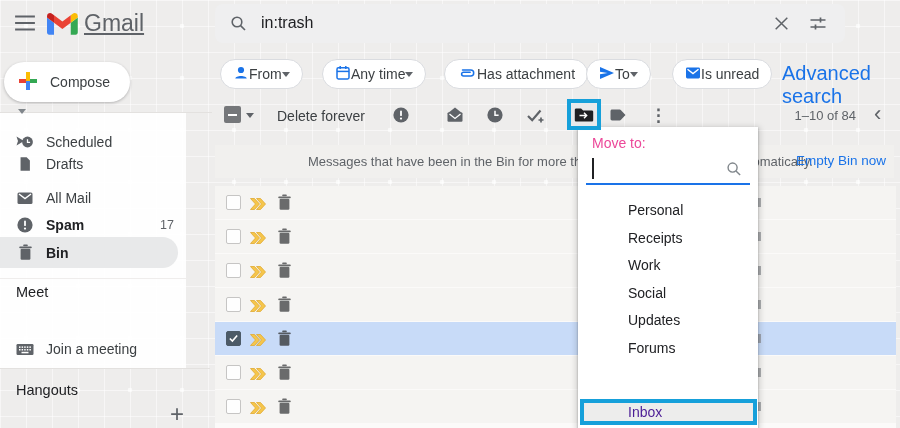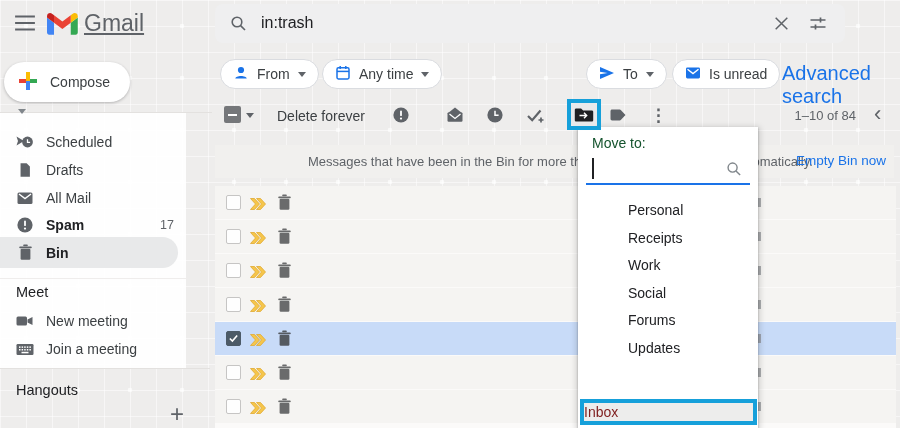--- a/index.html
+++ b/index.html
@@ -11,21 +11,21 @@
       linear-gradient(90deg, rgba(255,255,255,.5) 1px, transparent 1px),
       radial-gradient(rgba(255,255,255,.65) 2px, transparent 2.6px);
     background-size:26px 26px,26px 26px,52px 52px;}
   .abs{position:absolute;}
   .icbtn{position:absolute;width:24px;height:24px;display:flex;align-items:center;justify-content:center;}
   
   .searchbar{position:absolute;left:215px;top:4px;width:630px;height:39px;background:#efeff0;border-radius:8px;}
   .logo-text{font-size:23px;color:#5f6368;}
   .query{font-size:16px;color:#202124;}
   
-  .chip{position:absolute;top:59px;height:30px;display:inline-flex;align-items:center;gap:8px;
+  .chip{position:absolute;top:59px;height:30px;display:inline-flex;align-items:center;
     background:#fff;border:1px solid #dadce0;border-radius:16px;padding:0 12px;
     font-size:14px;color:#3c4043;box-sizing:border-box;}
   .caret{width:0;height:0;border-left:4px solid transparent;border-right:4px solid transparent;border-top:5px solid #5f6368;}
   .adv{position:absolute;top:62px;font-size:20px;color:#1a73e8;font-weight:400;}
   
   .side-panel{position:absolute;left:0;top:113px;width:186px;height:255px;background:rgba(255,255,255,.93);}
   .compose{position:absolute;left:4px;top:62px;height:40px;border-radius:20px;background:#fff;
     box-shadow:0 1px 3px rgba(32,33,36,.28);display:inline-flex;align-items:center;gap:12px;
     padding:0 20px 0 14px;font-size:14px;font-weight:500;color:#3c4043;}
   .side-row{position:absolute;left:0;width:186px;height:28px;}
@@ -49,29 +49,29 @@
   .mrow{position:relative;width:100%;height:33px;margin-bottom:1px;background:#f5f4f2;}
   .mrow.sel{background:#c8dbf8;}
   .rchk{position:absolute;left:11px;top:9px;width:15px;height:15px;background:#fefefe;border:1px solid #c6c5c4;border-radius:2px;box-sizing:border-box;}
   .rchk.on{background:#4c5a67;border-color:#4c5a67;display:flex;align-items:center;justify-content:center;}
   .rimp{position:absolute;left:35px;top:10px;}
   .rtrash{position:absolute;left:62px;top:8px;color:#6a6b6c;}
   .rmark{position:absolute;left:543px;top:12px;width:3px;height:9px;background:#8a8d91;opacity:.7;}
   
   .menu{position:absolute;left:578px;top:127px;width:180px;height:301px;background:#fff;z-index:30;
     box-shadow:0 1px 2px rgba(0,0,0,.3),0 2px 6px 2px rgba(0,0,0,.15);}
-  .menu-title{position:absolute;left:14px;top:8px;font-size:14px;color:#14532d;}
+  .menu-title{position:absolute;left:14px;top:8px;font-size:14px;color:#ec4899;}
   .menu-cursor{position:absolute;left:14px;top:31px;width:1.5px;height:21px;background:#202124;}
   .menu-underline{position:absolute;left:8px;right:8px;top:56px;height:2px;background:#1a73e8;}
   .menu-items{position:absolute;left:0;top:70px;width:100%;}
   .mitem{height:27.5px;line-height:27.5px;padding-left:50px;font-size:14px;color:#202124;}
   
   .anno{position:absolute;border:4px solid #16a0da;box-sizing:border-box;z-index:40;}
-  .inbox-inner{width:100%;height:100%;background:#ededec;box-sizing:border-box;
-    font-size:14px;color:#7f1d1d;line-height:18px;}
+  .inbox-inner{width:100%;height:100%;background:#ededec;box-sizing:border-box;padding-left:44px;
+    font-size:14px;color:#4c1d95;line-height:18px;}
   .move-inner{width:100%;height:100%;background:#e8e9eb;border-radius:3px;display:flex;align-items:center;justify-content:center;}
 </style>
 </head>
 <body>
 
 <div id="stage">
 
   <div class="abs" style="left:14px;top:13px;width:26px;height:22px;">
     <svg width="22" height="20" viewBox="0 0 20 18">
         <path d="M1 3h18M1 9h18M1 15h18" stroke="#5f6368" stroke-width="1.8"></path>
@@ -119,20 +119,26 @@
   </div>
   <div class="chip" style="left:322px;">
     <span><svg width="16" height="16" viewBox="0 0 16 16">
           <rect x="2" y="2.8" width="12" height="11.2" rx="1.4" fill="none" stroke="#1a73e8" stroke-width="1.5"></rect>
           <path d="M2 6.4h12" stroke="#1a73e8" stroke-width="1.5"></path>
           <path d="M5.2 1v3M10.8 1v3" stroke="#1a73e8" stroke-width="1.5"></path>
         </svg></span>
     <span>Any time</span>
     <span class="caret"></span>
   </div>
+  <div class="chip" style="left:444px;">
+    <span><svg width="20" height="12" viewBox="0 0 20 12">
+          <path d="M5.5 3h8.2a3 3 0 0 1 0 6H6.5a1.9 1.9 0 0 1 0-3.8h6.7" fill="none" stroke="#1a73e8" stroke-width="1.5" stroke-linecap="round"></path>
+        </svg></span>
+    <span>Has attachment</span>
+  </div>
   <div class="chip" style="left:586px;">
     <span><svg width="16" height="14" viewBox="0 0 16 14">
           <path d="M1 1l14 6-14 6V8.3L8.5 7 1 5.7z" fill="#1a73e8"></path>
         </svg></span>
     <span>To</span>
     <span class="caret"></span>
   </div>
   <div class="chip" style="left:672px;">
     <span><svg width="16" height="16" viewBox="0 0 16 16">
           <rect x="1" y="2.5" width="14" height="11" rx="1.4" fill="#1a73e8"></rect>
@@ -163,21 +169,21 @@
   <div class="side-row" style="top:128px;">
     <span class="side-ic">
         <svg width="18" height="18" viewBox="0 0 18 18">
           <polygon points="0.5,3.5 8,8 0.5,12.5 2,8" fill="#5f6368"></polygon>
           <circle cx="11.5" cy="9" r="5.4" fill="#5f6368"></circle>
           <path d="M11.5 6.3v3h2.6" stroke="#fff" stroke-width="1.3" fill="none"></path>
         </svg>
       </span>
     <span class="side-lb">Scheduled</span>
   </div>
-  <div class="side-row" style="top:156px;">
+  <div class="side-row" style="top:150px;">
     <span class="side-ic">
         <svg width="16" height="18" viewBox="0 0 18 18">
           <path d="M4 1.5h6.8l3.7 3.7v11.3H4z" fill="#5f6368"></path>
         </svg>
       </span>
     <span class="side-lb">Drafts</span>
   </div>
   <div class="side-row" style="top:184px;">
     <span class="side-ic">
         <svg width="18" height="18" viewBox="0 0 18 18">
@@ -204,29 +210,20 @@
           <rect x="2.6" y="4.8" width="9.8" height="11" rx="1.2" fill="#5f6368"></rect>
           <rect x="1.2" y="2.4" width="12.6" height="1.8" rx="0.9" fill="#5f6368"></rect>
           <rect x="5.2" y="0.6" width="4.6" height="1.6" rx="0.8" fill="#5f6368"></rect>
         </svg>
       </span>
     <span class="side-lb" style="font-weight:700;color:#202124;">Bin</span>
   </div>
 
   <div class="hline" style="left:0;top:278px;width:186px;background:#efedec;"></div>
   <div class="side-head" style="top:284px;">Meet</div>
-  <div class="side-row" style="top:307px;">
-    <span class="side-ic">
-        <svg width="18" height="14" viewBox="0 0 18 14">
-          <rect x="0.5" y="2.5" width="10.5" height="9" rx="1.5" fill="#5f6368"></rect>
-          <polygon points="11.5,5.5 16.5,3 16.5,11 11.5,8.5" fill="#5f6368"></polygon>
-        </svg>
-      </span>
-    <span class="side-lb">New meeting</span>
-  </div>
   <div class="side-row" style="top:335px;">
     <span class="side-ic">
         <svg width="18" height="17" viewBox="0 0 18 17">
           <rect x="0.5" y="3" width="17" height="11" rx="1.2" fill="#5f6368"></rect>
           <g fill="#fff">
             <rect x="3" y="5.4" width="1.5" height="1.5"></rect>
             <rect x="5.6" y="5.4" width="1.5" height="1.5"></rect>
             <rect x="8.2" y="5.4" width="1.5" height="1.5"></rect>
             <rect x="10.8" y="5.4" width="1.5" height="1.5"></rect>
             <rect x="13.4" y="5.4" width="1.5" height="1.5"></rect>
@@ -411,22 +408,22 @@
             <path d="M10.6 10.6l4.4 4.4" stroke="#80868b" stroke-width="1.5"></path>
           </svg>
       </span>
     </div>
     <div class="menu-underline"></div>
     <div class="menu-items">
       <div class="mitem">Personal</div>
       <div class="mitem">Receipts</div>
       <div class="mitem">Work</div>
       <div class="mitem">Social</div>
+      <div class="mitem">Updates</div>
       <div class="mitem">Forums</div>
-      <div class="mitem">Updates</div>
     </div>
   </div>
 
   <div class="anno" style="left:580px;top:399px;width:177px;height:26px;">
     <div class="inbox-inner">Inbox</div>
   </div>
 
 </div>
 
 </body></html>

